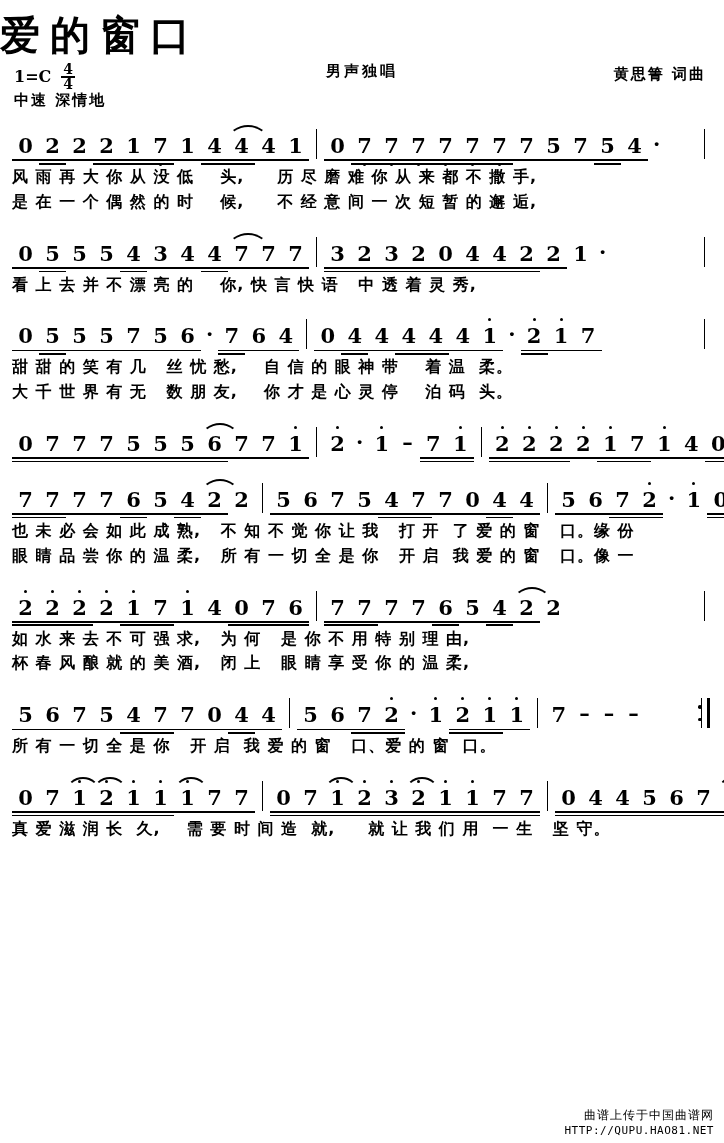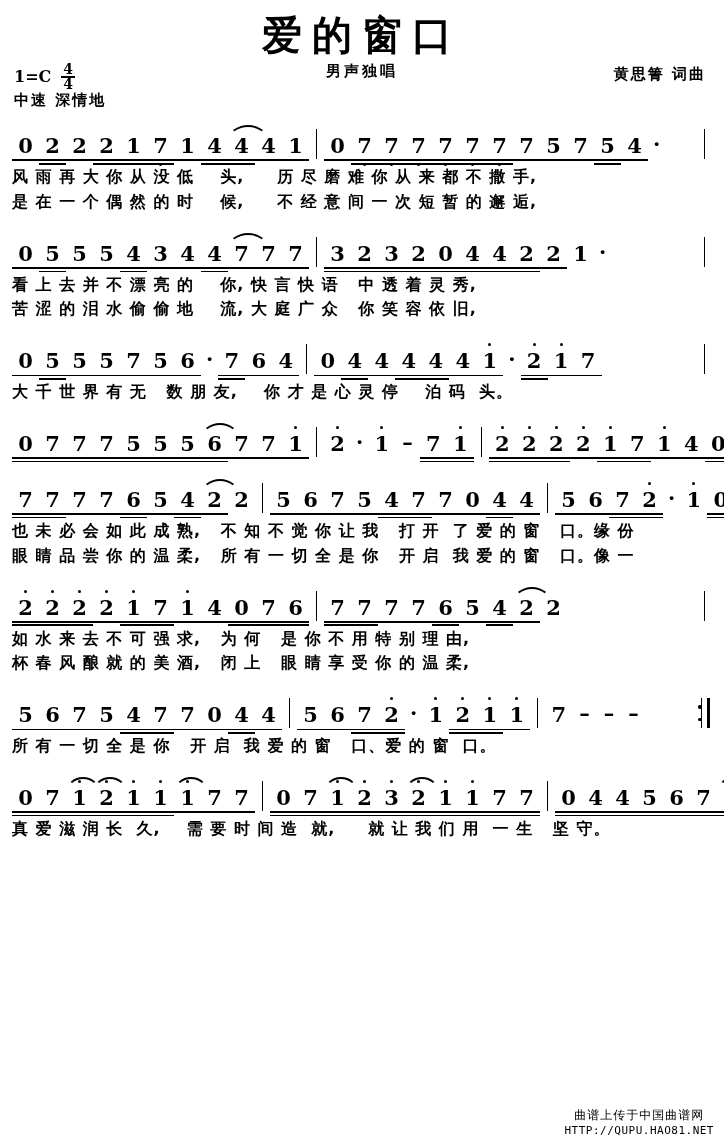--- a/index.html
+++ b/index.html
@@ -8,21 +8,20 @@
     background:#ffffff;
     font-family:"DejaVu Sans","Liberation Sans",sans-serif;
     color:#000;
     position:relative;
     overflow:hidden;
   }
   .sheet{position:relative;width:724px;height:1143px;}
 
   
   .title{
-    text-align:center;
     font-family:"DejaVu Serif","Liberation Serif",serif;
     font-weight:bold;
     font-size:40px;
     letter-spacing:10px;
     padding-top:14px;
     line-height:1.05;
   }
   .subtitle{
     text-align:center;
     font-size:15px;
@@ -121,21 +120,21 @@
     font-weight:bold;
     letter-spacing:1px;
     white-space:pre;
     margin-top:2px;
     line-height:1.55;
   }
   .lyr-line{display:block;}
 
   .footer{
     position:absolute;right:10px;bottom:6px;
-    text-align:center;
+    text-align:right;
   }
   .footer .cn{font-size:12px;letter-spacing:1px;}
   .footer .url{font-family:"DejaVu Sans Mono","Liberation Mono",monospace;font-size:11px;letter-spacing:0.5px;}
 </style>
 </head>
 <body>
 
 <div class="sheet">
 
   <div class="title">爱的窗口</div>
@@ -215,21 +214,21 @@
             <span class="note b2" style="min-width: 21px; padding: 0px 3px 7px;"><span class="g">0</span></span>
             <span class="note b2" style="min-width: 21px; padding: 0px 3px 7px;"><span class="g">4</span></span>
             <span class="note b2" style="min-width: 21px; padding: 0px 3px 7px;"><span class="g">4</span></span>
             <span class="note b2" style="min-width: 21px; padding: 0px 3px 7px;"><span class="g">2</span></span>
             <span class="note b1" style="min-width: 21px; padding: 0px 3px 7px;"><span class="g">2</span></span>
             <span class="note" style="min-width: 21px; padding: 0px 3px 7px;"><span class="g">1</span></span>
             <span class="dotsym" style="padding: 0px 5px 7px;">·</span>
           </span>
           <div class="bar" style="margin-left: auto;"></div>
         </div>
-        <div class="lyrics"><span class="lyr-line">看 上 去 并 不 漂 亮 的    你, 快 言 快 语   中 透 着 灵 秀,</span><span class="lyr-line">苦 涩 的 泪 水 偷 偷 地    流, 大 庭 广 众   你 笑 容 依 旧,</span></div>
+        <div class="lyrics"><span class="lyr-line">看 上 去 并 不 漂 亮 的    你, 快 言 快 语   中 透 着 灵 秀,</span></div>
       </div>
       <div class="system">
         <div class="notes">
           <span style="display: flex; align-items: flex-end; position: relative;">
             <span class="note b1" style="min-width: 21px; padding: 0px 3px 7px;"><span class="g">0</span></span>
             <span class="note b2" style="min-width: 21px; padding: 0px 3px 7px;"><span class="g">5</span></span>
             <span class="note b1" style="min-width: 21px; padding: 0px 3px 7px;"><span class="g">5</span></span>
             <span class="note b1" style="min-width: 21px; padding: 0px 3px 7px;"><span class="g">5</span></span>
             <span class="note b1" style="min-width: 21px; padding: 0px 3px 7px;"><span class="g">7</span></span>
             <span class="note b1" style="min-width: 21px; padding: 0px 3px 7px;"><span class="g">5</span></span>
@@ -248,21 +247,21 @@
             <span class="note b2" style="min-width: 21px; padding: 0px 3px 7px;"><span class="g">4</span></span>
             <span class="note b1" style="min-width: 21px; padding: 0px 3px 7px;"><span class="g">4</span></span>
             <span class="note b1" style="min-width: 21px; padding: 0px 3px 7px;"><span class="g oct-hi">1</span></span>
             <span class="dotsym" style="padding: 0px 5px 7px;">·</span>
             <span class="note b2" style="min-width: 21px; padding: 0px 3px 7px;"><span class="g oct-hi">2</span></span>
             <span class="note b1" style="min-width: 21px; padding: 0px 3px 7px;"><span class="g oct-hi">1</span></span>
             <span class="note b1" style="min-width: 21px; padding: 0px 3px 7px;"><span class="g">7</span></span>
           </span>
           <div class="bar" style="margin-left: auto;"></div>
         </div>
-        <div class="lyrics"><span class="lyr-line">大 千 世 界 有 无   数 朋 友,    你 才 是 心 灵 停    泊 码  头。</span></div>
+        <div class="lyrics"><span class="lyr-line">甜 甜 的 笑 有 几   丝 忧 愁,    自 信 的 眼 神 带    着 温  柔。</span><span class="lyr-line">大 千 世 界 有 无   数 朋 友,    你 才 是 心 灵 停    泊 码  头。</span></div>
       </div>
       <div class="system">
         <div class="notes">
           <span style="display: flex; align-items: flex-end; position: relative;">
             <span class="note b2" style="min-width: 21px; padding: 0px 3px 7px;"><span class="g">0</span></span>
             <span class="note b2" style="min-width: 21px; padding: 0px 3px 7px;"><span class="g">7</span></span>
             <span class="note b2" style="min-width: 21px; padding: 0px 3px 7px;"><span class="g">7</span></span>
             <span class="note b2" style="min-width: 21px; padding: 0px 3px 7px;"><span class="g">7</span></span>
             <span class="note b2" style="min-width: 21px; padding: 0px 3px 7px;"><span class="g">5</span></span>
             <span class="note b2" style="min-width: 21px; padding: 0px 3px 7px;"><span class="g">5</span></span>

